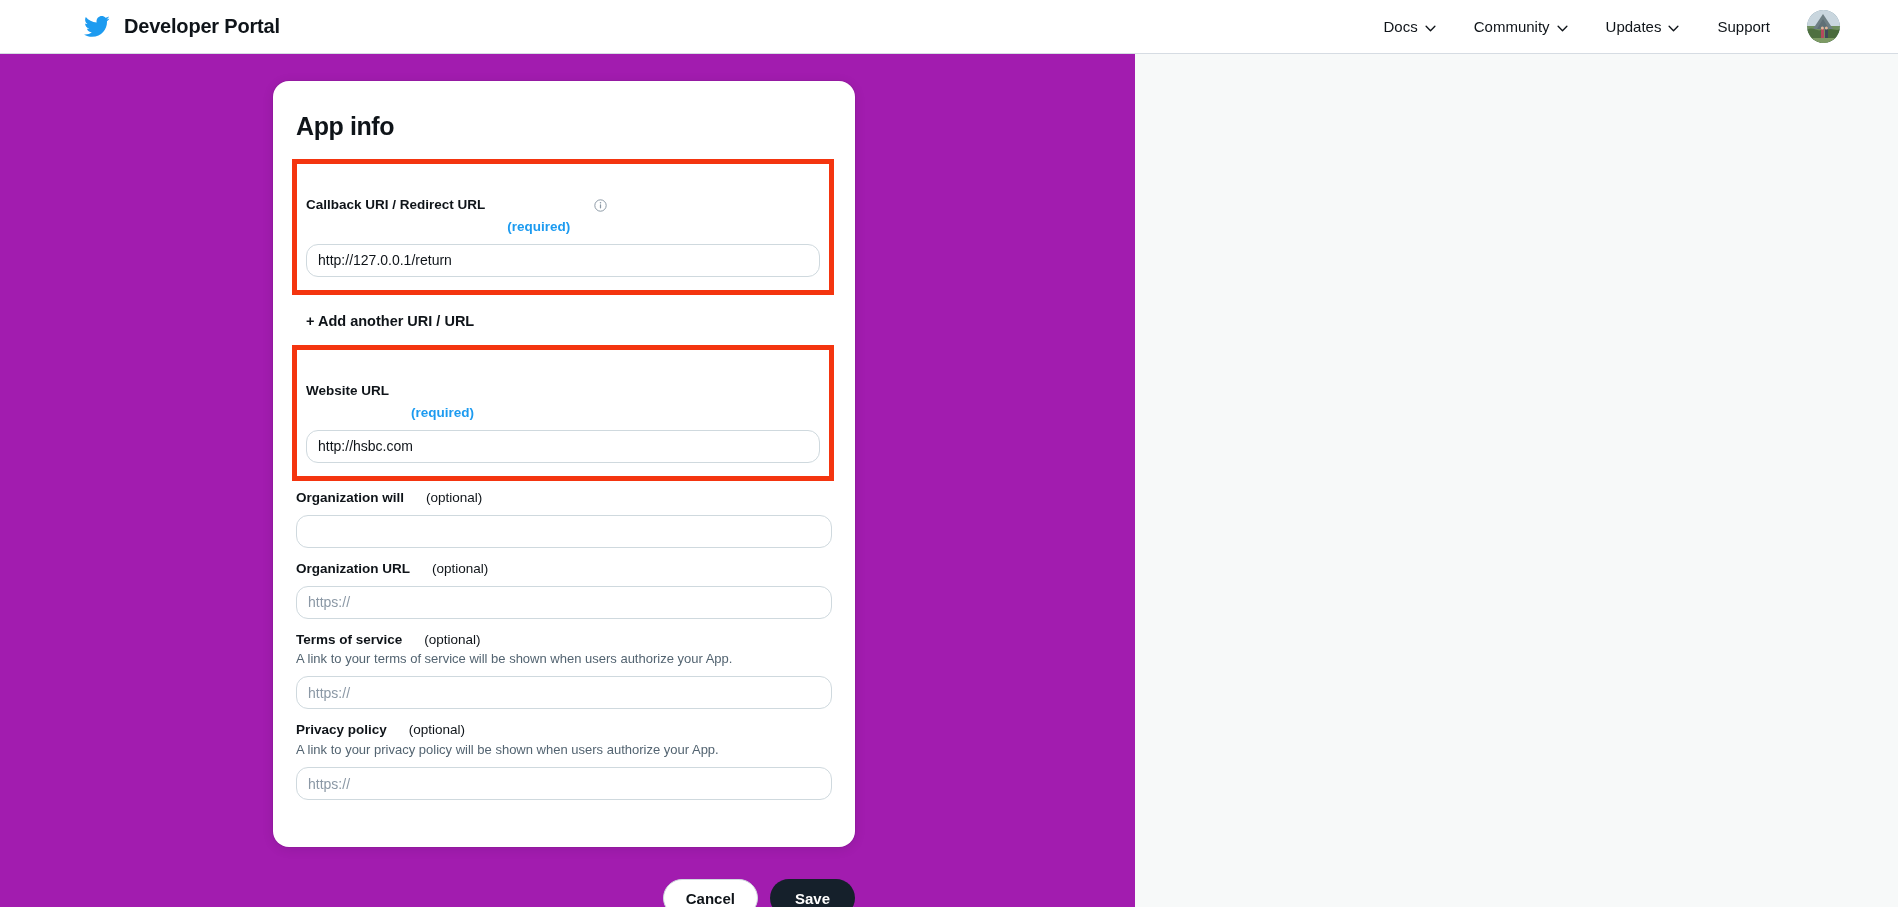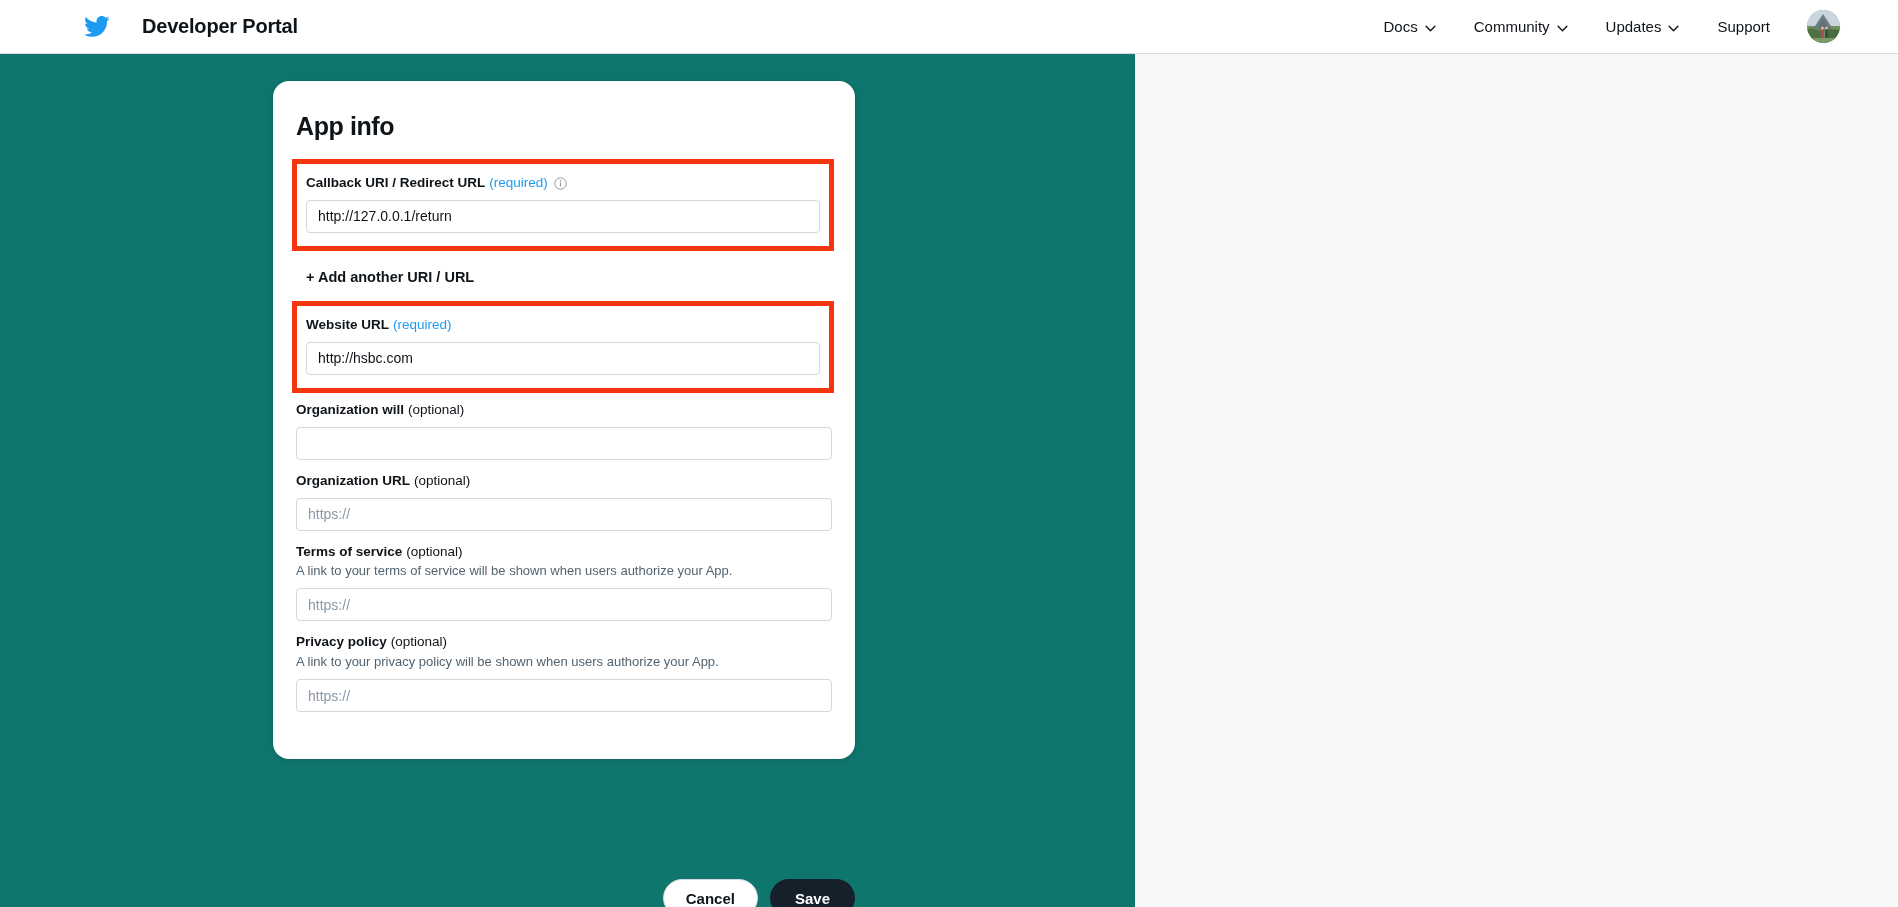--- a/index.html
+++ b/index.html
@@ -17,21 +17,21 @@
     position: absolute; top: 0; left: 0;
     width: 1898px; height: 54px;
     background: #ffffff;
     border-bottom: 1px solid #d6dce3;
     display: flex; align-items: center;
     z-index: 10;
   }
   #brand {
     display: flex; align-items: center;
     margin-left: 83px;
-    gap: 32px;
+    gap: 14px;
   }
   #brand .bird { width: 27px; height: 27px; display: block; }
   #brand .brand-text {
     font-size: 20px; font-weight: bold; color: #0f1419;
     letter-spacing: -0.2px;
   }
   #nav {
     margin-left: auto;
     display: flex; align-items: center;
     gap: 0px;
@@ -53,21 +53,21 @@
     position: relative;
     cursor: pointer;
     flex: none;
   }
   #avatar svg { display: block; width: 33px; height: 33px; }
 
   
   #page {
     position: absolute; top: 54px; left: 0;
     width: 1659px; height: 853px;
-    background: #0f766e;
+    background: #a21caf;
   }
   #right-pane {
     position: absolute; top: 0; left: 1135px;
     width: 763px; height: 853px;
     background: #f7f9f9;
   }
 
   
   #card {
     position: absolute;
@@ -89,38 +89,38 @@
   .field.highlight {
     border: 5px solid #f4350f;
     padding: 11px 9px 13px 9px;
     margin-left: -2px;
     margin-bottom: 9px;
   }
   .field.plain { padding: 0 2px; }
 
   .flabel {
     font-size: 13.5px; font-weight: bold; color: #0f1419;
-    display: flex; align-items: center; gap: 4px;
+    display: flex; align-items: center; gap: 22px;
     margin-bottom: 8px;
     line-height: 1.25;
   }
-  .flabel .req { color: #1d9bf0; font-weight: normal; }
+  .flabel .req { color: #1d9bf0; font-weight: bold; margin-top: 44px; }
   .flabel .opt { color: #0f1419; font-weight: normal; }
   .info-icon { width: 13px; height: 13px; display:block; margin-left: 2px; }
 
   .fhelp {
     font-size: 13px; color: #536471;
     margin: -5px 0 8px 0;
     line-height: 1.3;
   }
   .finput {
     width: 100%;
     height: 33px;
     border: 1px solid #cfd9de;
-    border-radius: 4px;
+    border-radius: 12px;
     background: #ffffff;
     font-family: "Liberation Sans", sans-serif;
     font-size: 14px;
     color: #0f1419;
     padding: 0 11px;
     outline: none;
   }
   .finput::placeholder { color: #8b98a5; }
 
   .add-link {

